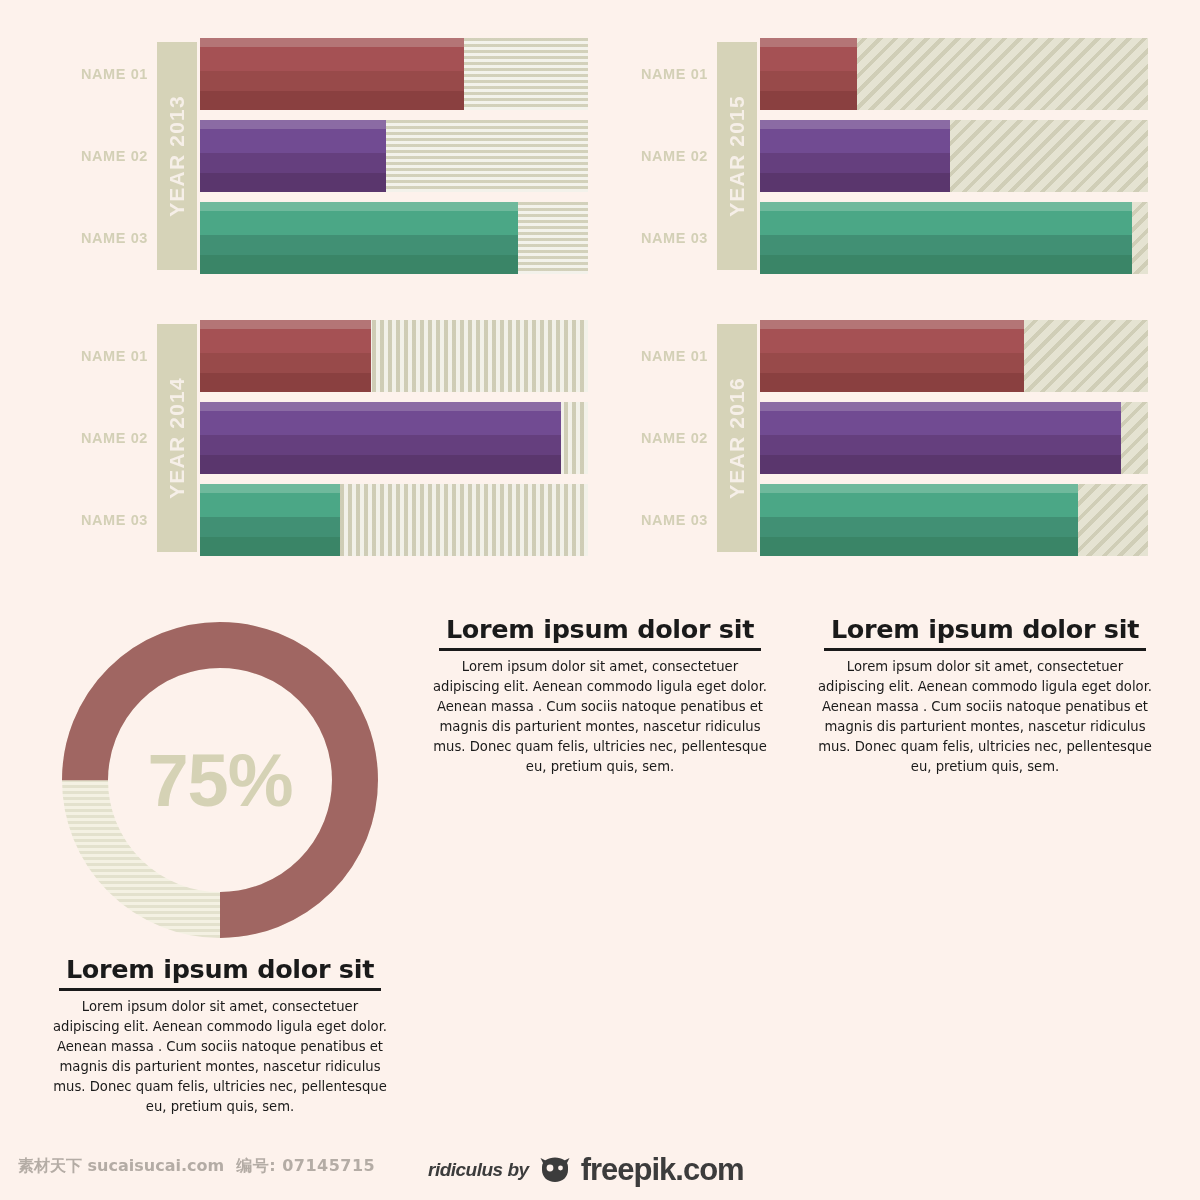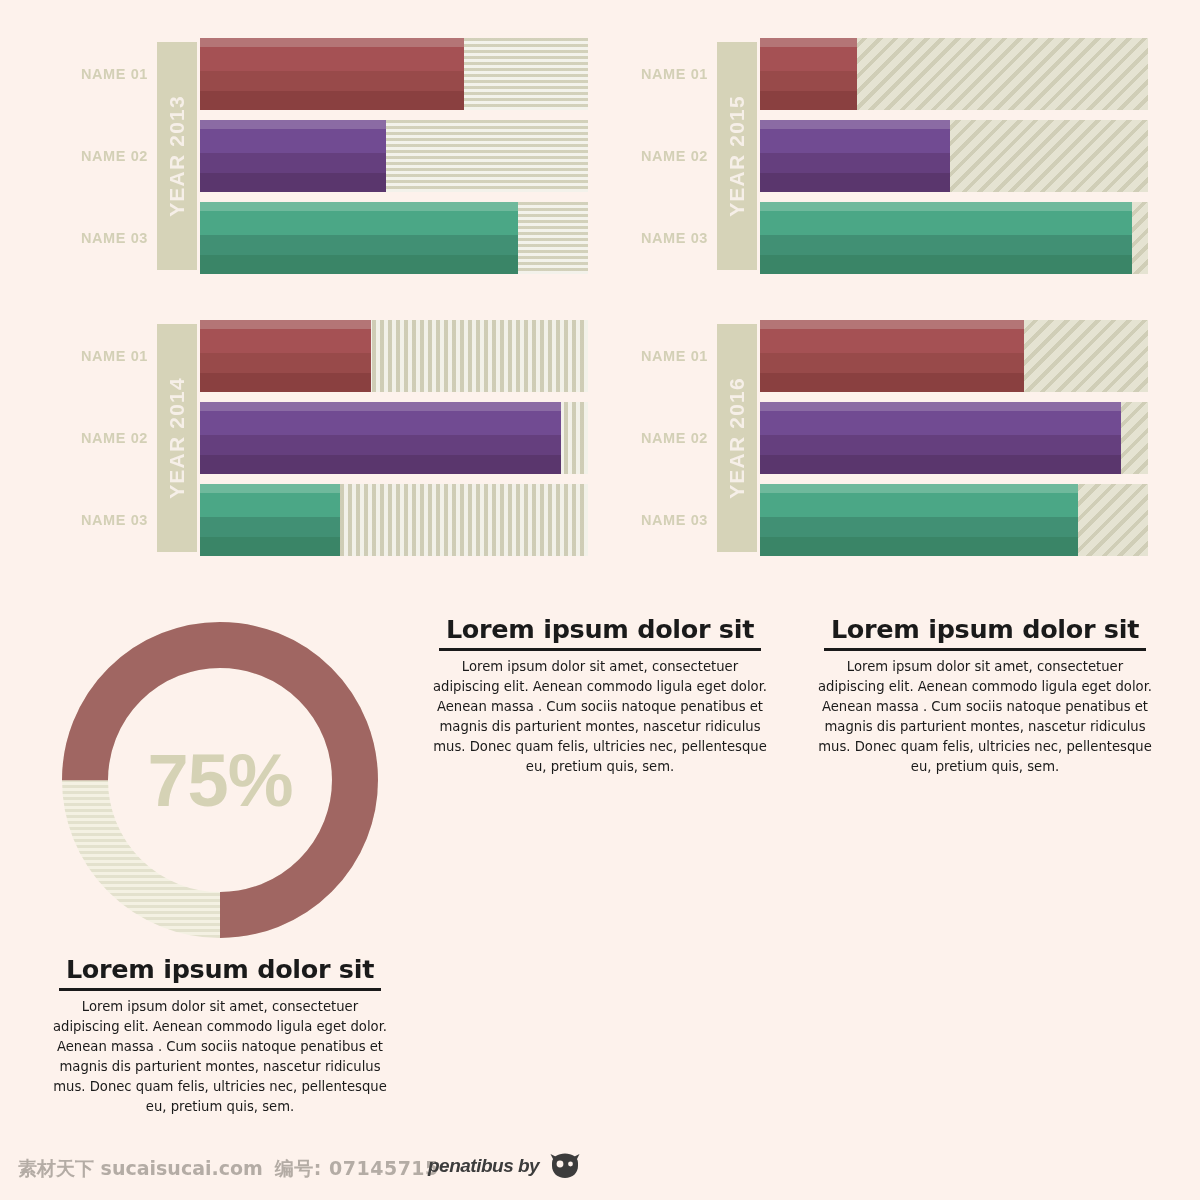--- a/index.html
+++ b/index.html
@@ -225,21 +225,21 @@
     height: 52px;
   }
   .watermark {
     position: absolute;
     left: 18px;
     top: 8px;
     display: flex;
     align-items: baseline;
     gap: 12px;
     color: #b4aca5;
-    font-size: 19px;
+    font-size: 16px;
     font-weight: 700;
     white-space: nowrap;
   }
   .watermark .cn { font-family: "DejaVu Sans", sans-serif; }
   .watermark .num { letter-spacing: 0.5px; }
 
   .freepik {
     position: absolute;
     left: 428px;
     top: 4px;
@@ -466,22 +466,23 @@
   </div>
 
 </div>
 
 <div id="footer">
   <div class="watermark">
     <span class="cn">素材天下 sucaisucai.com</span>
     <span class="num cn">编号: 07145715</span>
   </div>
   <div class="freepik">
-    <span class="d-by">penatibus by</span>
+    <span class="d-by">ridiculus by</span>
     <svg width="34" height="28" viewBox="0 0 34 28">
       <path d="M4 11 C4 5, 10 1.5, 17 1.5 C24 1.5, 30 5, 30 11 L30 14 C30 21, 24.5 26, 17 26 C9.5 26, 4 21, 4 14 Z" fill="#3c3c3c"></path>
       <path d="M6 9 L2.5 2 L9.5 5.5 Z" fill="#3c3c3c"></path>
       <path d="M28 9 L31.5 2 L24.5 5.5 Z" fill="#3c3c3c"></path>
       <circle cx="12" cy="12" r="3.4" fill="#fdf2ec"></circle>
       <circle cx="22.5" cy="12" r="2.4" fill="#fdf2ec"></circle>
     </svg>
+    <span class="fp-name">freepik.com</span>
   </div>
 </div>
 
 </body></html>

